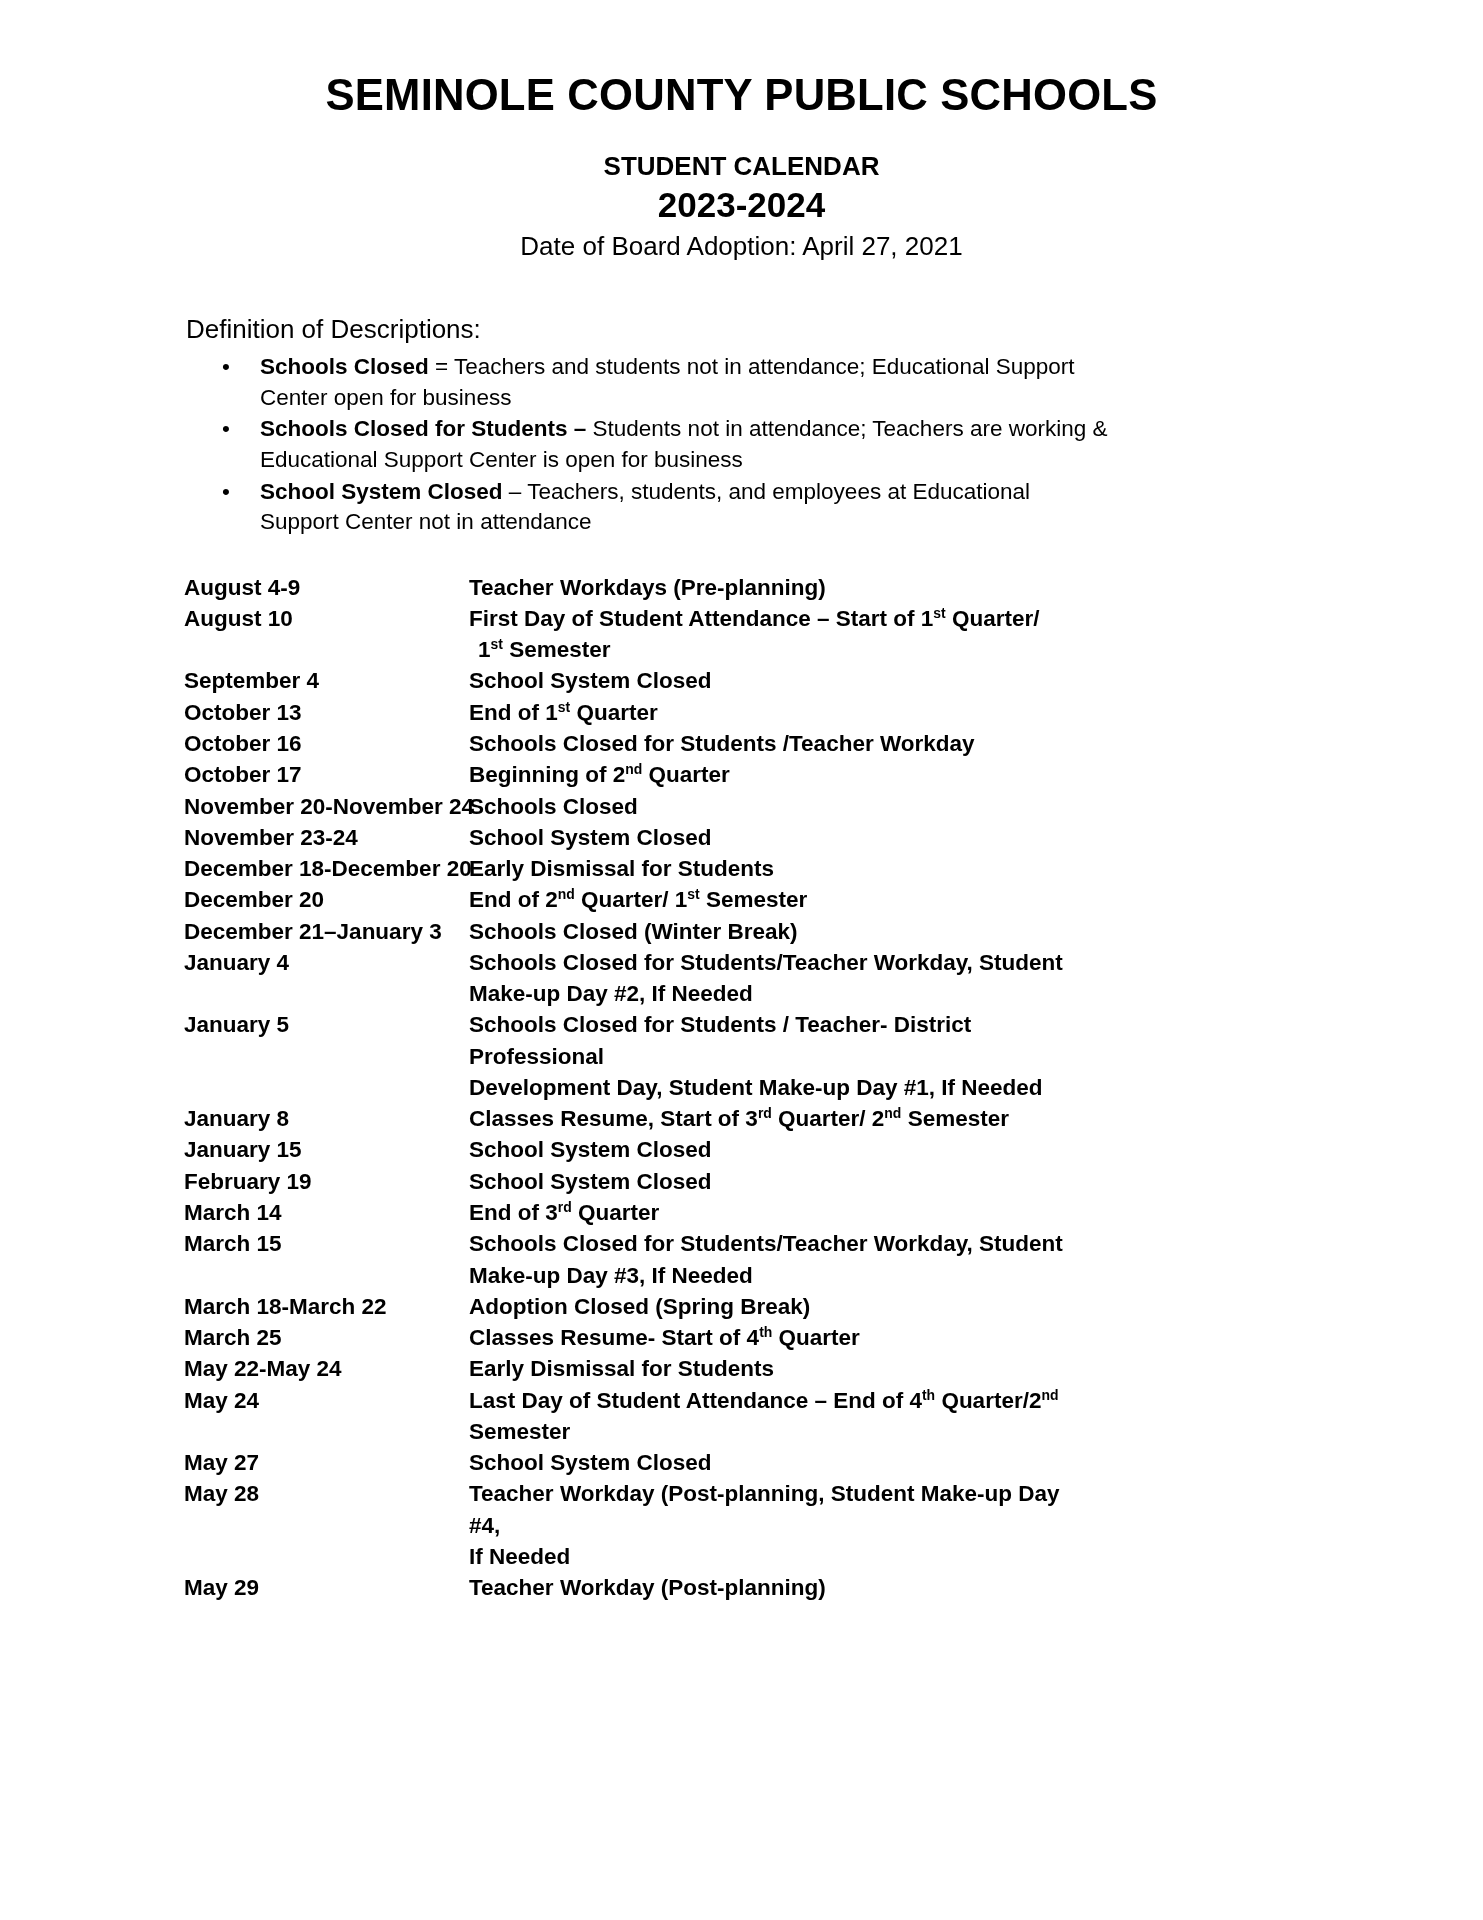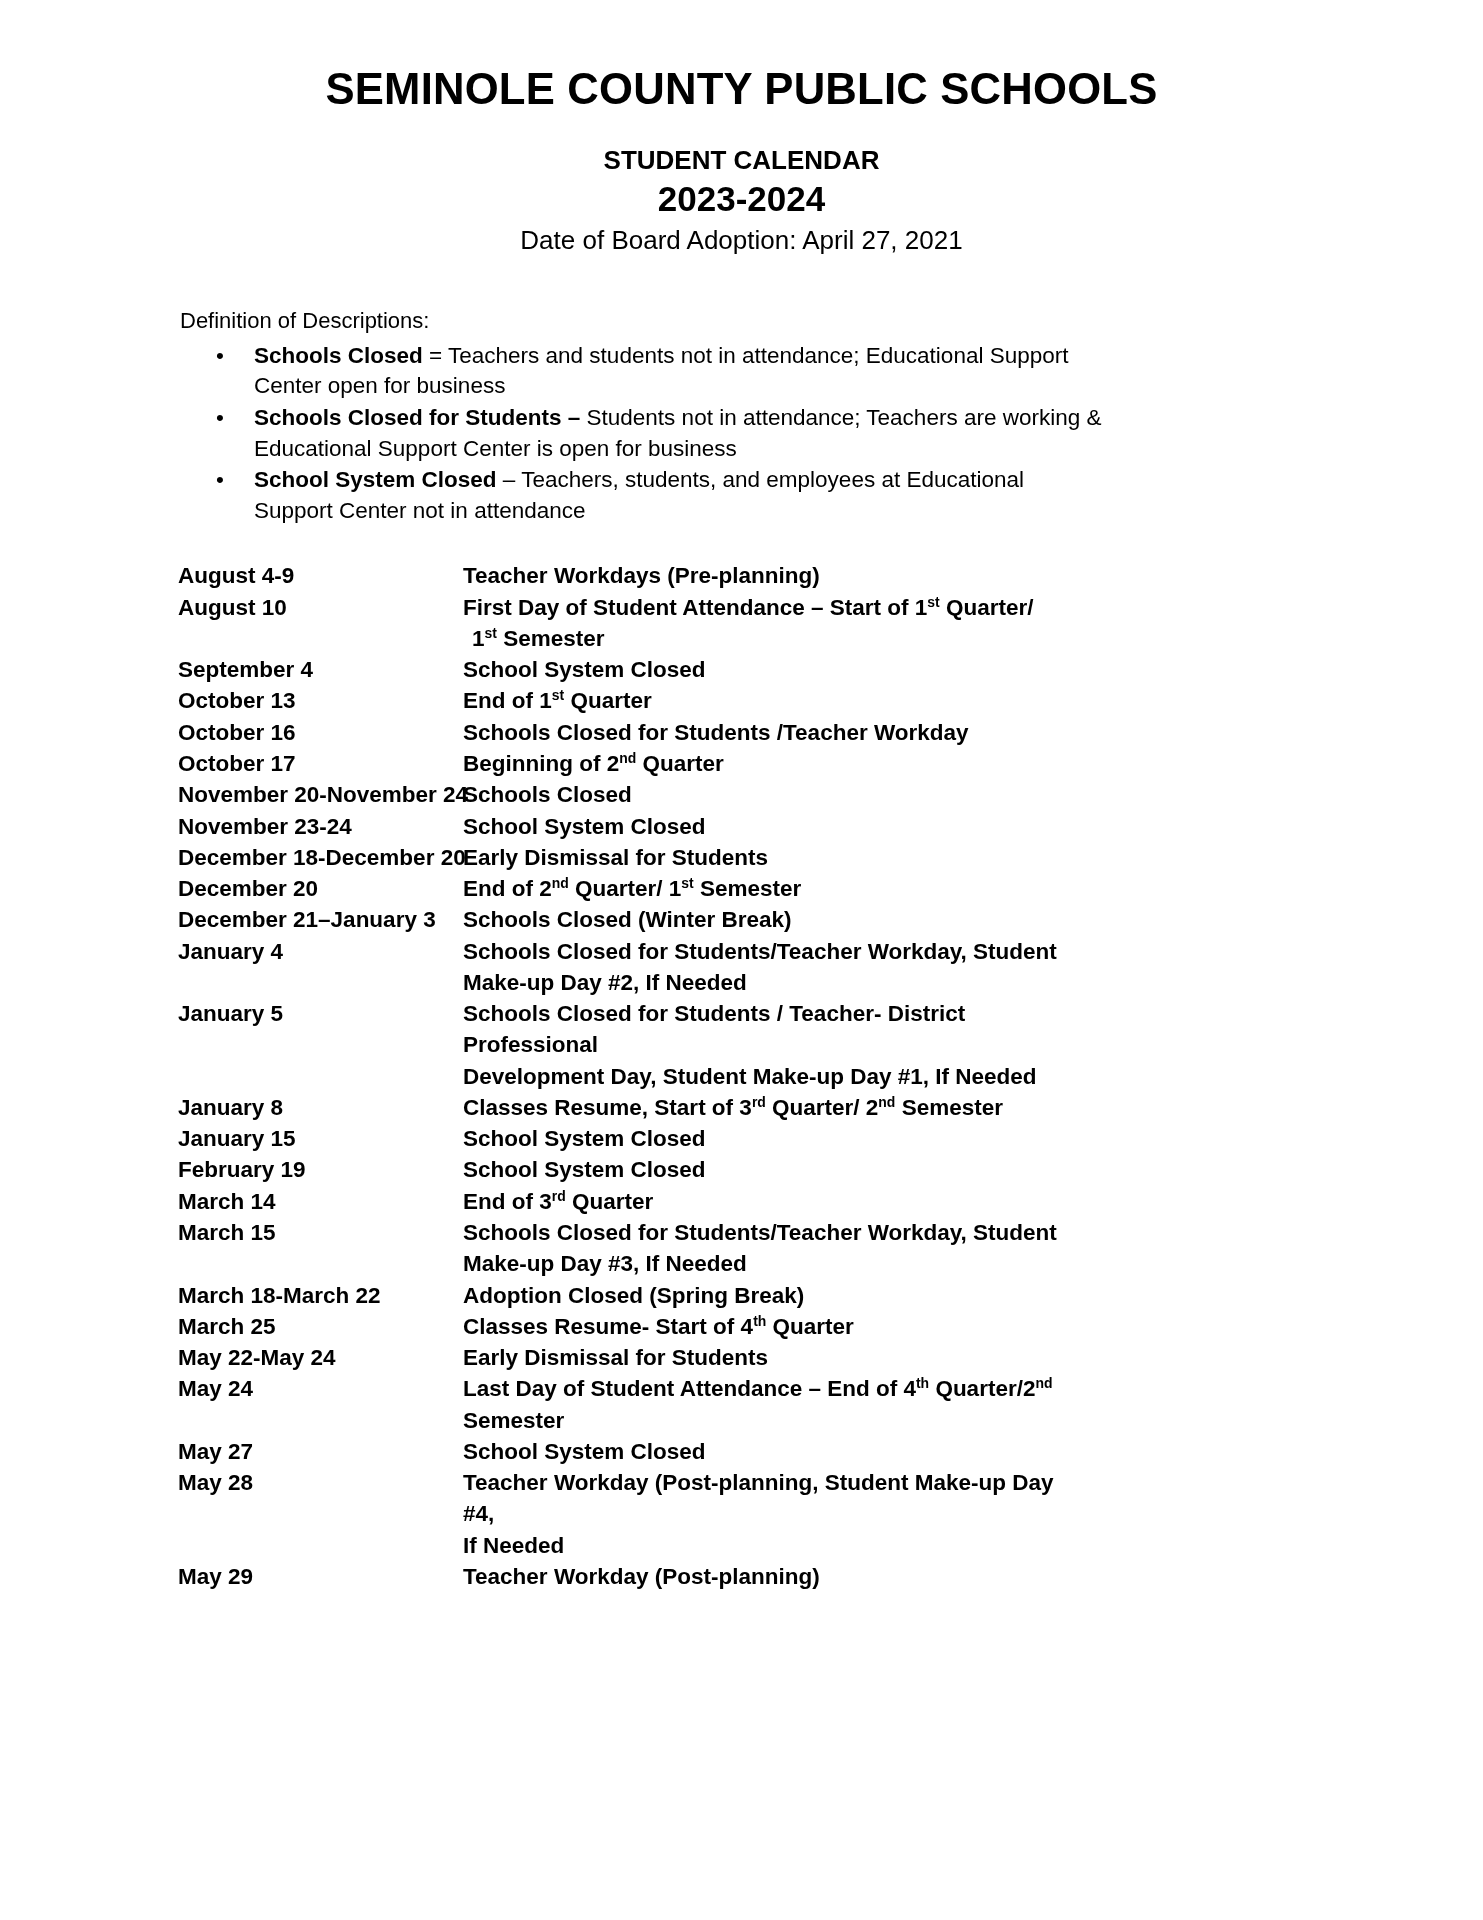--- a/index.html
+++ b/index.html
@@ -12,21 +12,21 @@
     height: 1920px;
     font-family: "Liberation Sans", sans-serif;
     color: #000000;
     position: relative;
     overflow: hidden;
   }
   .page {
     width: 1483px;
     height: 1920px;
     box-sizing: border-box;
-    padding: 0;
+    padding: 6px;
     position: relative;
   }
 
   
   .doc-title {
     text-align: center;
     font-weight: bold;
     font-size: 45px;
     letter-spacing: 0.2px;
     line-height: 1.12;
@@ -56,21 +56,21 @@
     line-height: 1.3;
     margin: 4px 0 0 0;
   }
 
   
   .definitions {
     margin: 48px 0 0 0;
     padding: 0 0 0 180px;
   }
   .definitions-heading {
-    font-size: 22px;
+    font-size: 26px;
     font-weight: normal;
     line-height: 1.32;
     margin: 0;
   }
   .def-list {
     list-style: none;
     margin: 6px 0 0 0;
     padding: 0;
   }
   .def-item {

